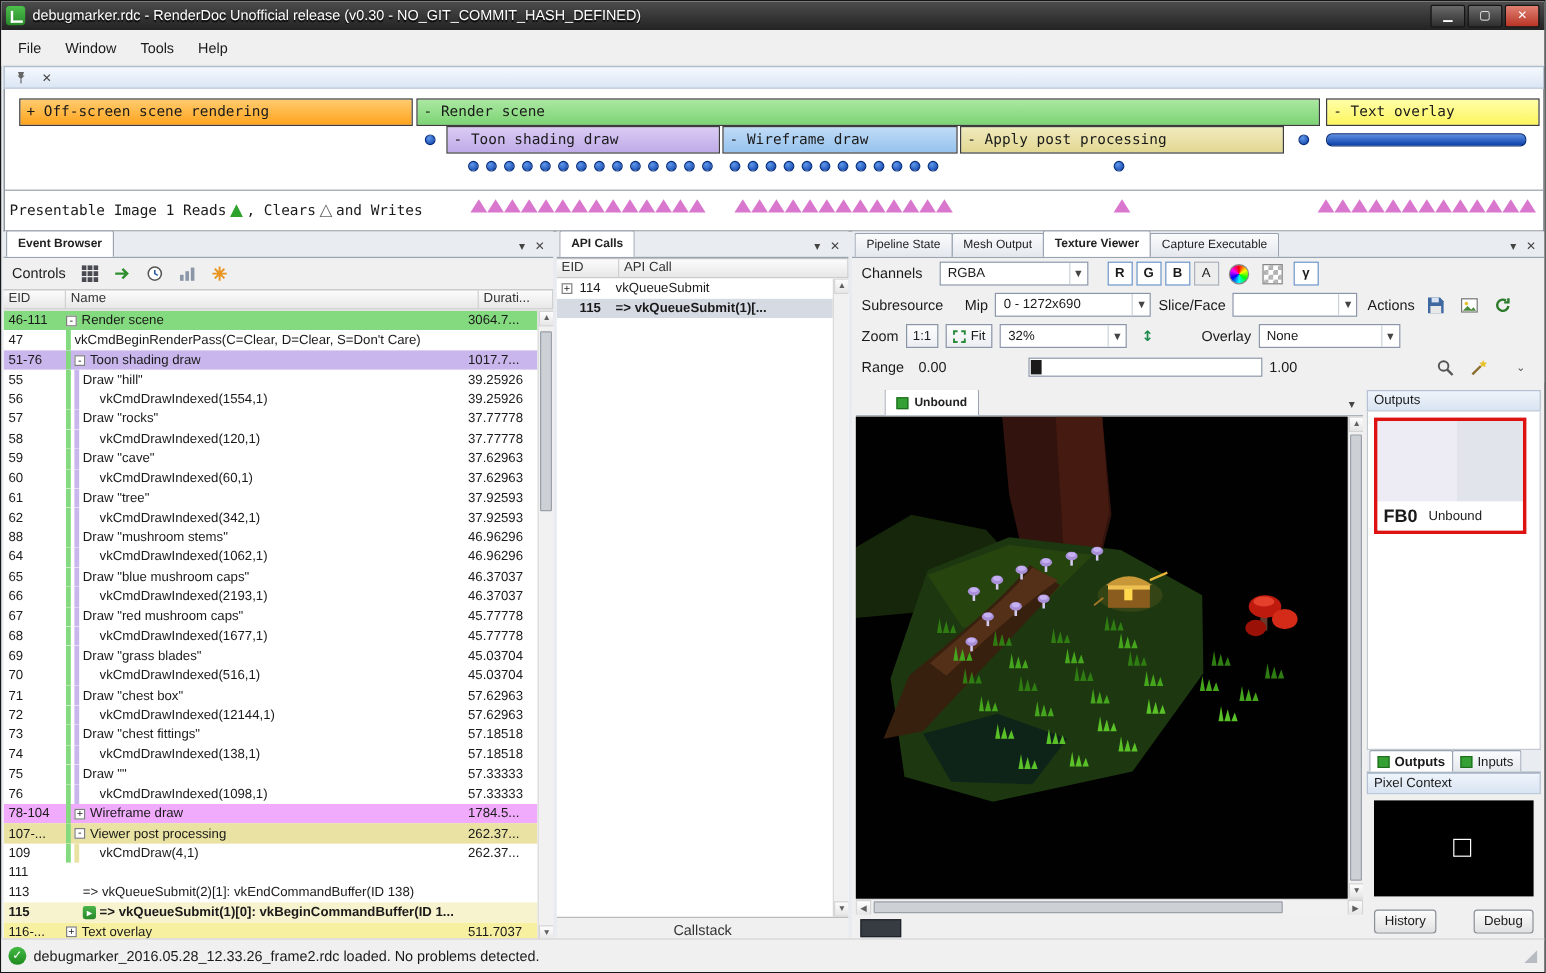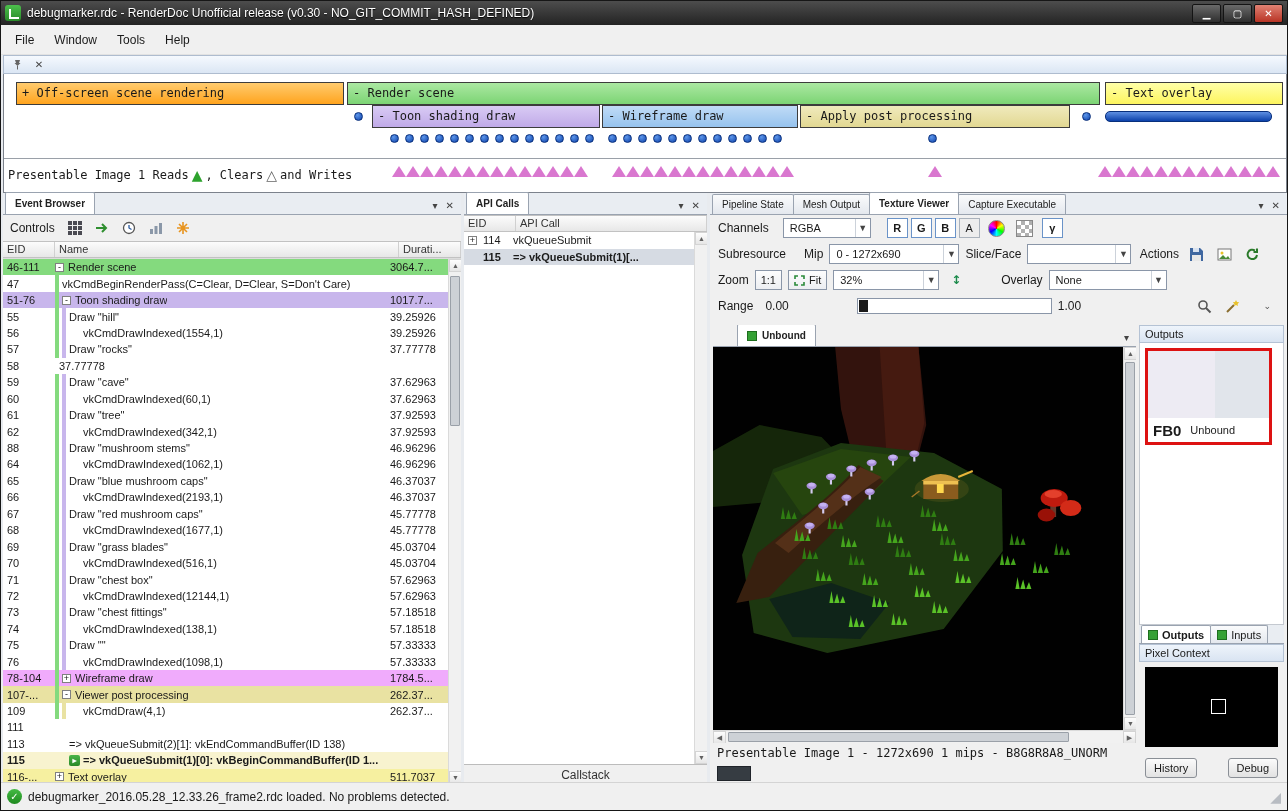--- a/index.html
+++ b/index.html
@@ -374,20 +374,26 @@
             <div class="eb-eid">57</div>
             <div class="eb-name">
               <div class="guide" style="background: rgb(132, 218, 126);"></div>
               <div class="guide" style="background: rgb(200, 182, 236);"></div>
               <span class="ebtext">Draw "rocks"</span>
             </div>
             <div class="eb-dur">37.77778</div>
           </div>
           <div class="eb-row">
             <div class="eb-eid">58</div>
+            <div class="eb-name">
+              <div class="guide" style="background: rgb(132, 218, 126);"></div>
+              <div class="guide" style="background: rgb(200, 182, 236);"></div>
+              <div class="indent" style="width: 14px;"></div>
+              <span class="ebtext">vkCmdDrawIndexed(120,1)</span>
+            </div>
             <div class="eb-dur">37.77778</div>
           </div>
           <div class="eb-row">
             <div class="eb-eid">59</div>
             <div class="eb-name">
               <div class="guide" style="background: rgb(132, 218, 126);"></div>
               <div class="guide" style="background: rgb(200, 182, 236);"></div>
               <span class="ebtext">Draw "cave"</span>
             </div>
             <div class="eb-dur">37.62963</div>
@@ -667,21 +673,21 @@
         </span>
       <div class="tb-spacer"></div>
       <div class="tb-icons">
         <span>▾</span>
         <span>✕</span>
       </div>
     </div>
 
     <div class="toolrow">
       <span>Channels</span>
-      <div class="dd" style="width:88px;margin-left:8px">
+      <div class="dd" style="width:124px;margin-left:8px">
         <span>RGBA</span>
           <span class="chev">▼</span>
       </div>
       <div style="display:flex;gap:3px;margin-left:10px">
         <div class="chbtn">R</div>
         <div class="chbtn">G</div>
         <div class="chbtn">B</div>
         <div class="chbtn off">A</div>
       </div>
       <div class="icobtn">
@@ -881,21 +887,20 @@
             <div class="sb-btn">▼</div>
           </div>
         </div>
         <div class="sb-h">
           <div class="sb-btn">◀</div>
           <div class="sb-track">
               <div class="sb-thumb" style="left:2px;width:86%;top:1px;bottom:1px;"></div>
             </div>
           <div class="sb-btn">▶</div>
         </div>
-        <div class="tex-status mono">Presentable Image 1 - 1272x690 1 mips - B8G8R8A8_UNORM</div>
         <div class="tex-swatchrow">
             <div class="swatch"></div>
           </div>
       </div>
 
       <div class="side-col">
         <div class="side-hdr">Outputs</div>
         <div class="outputs-body">
           <div class="fb-card">
             <div class="fb-thumb"></div>

